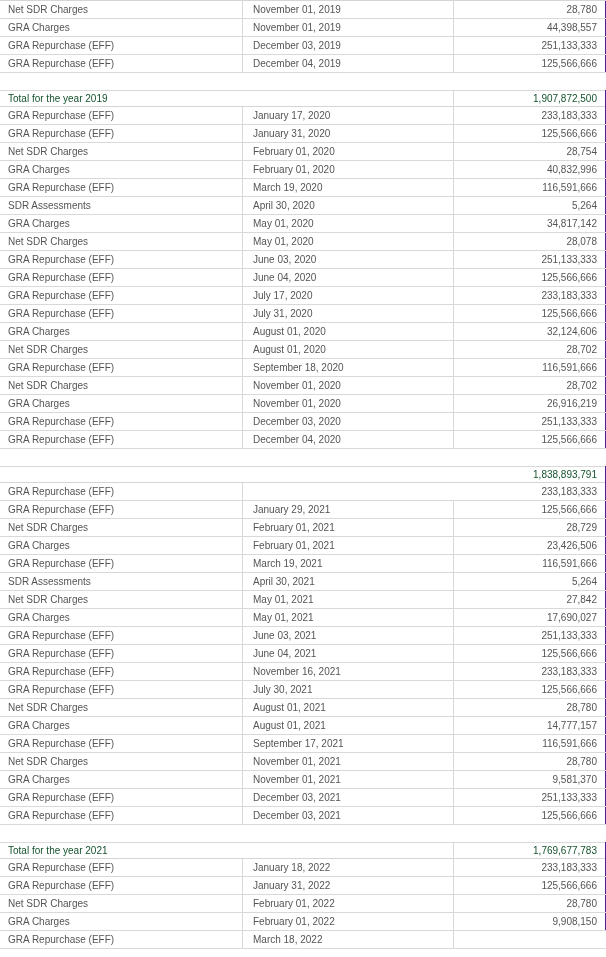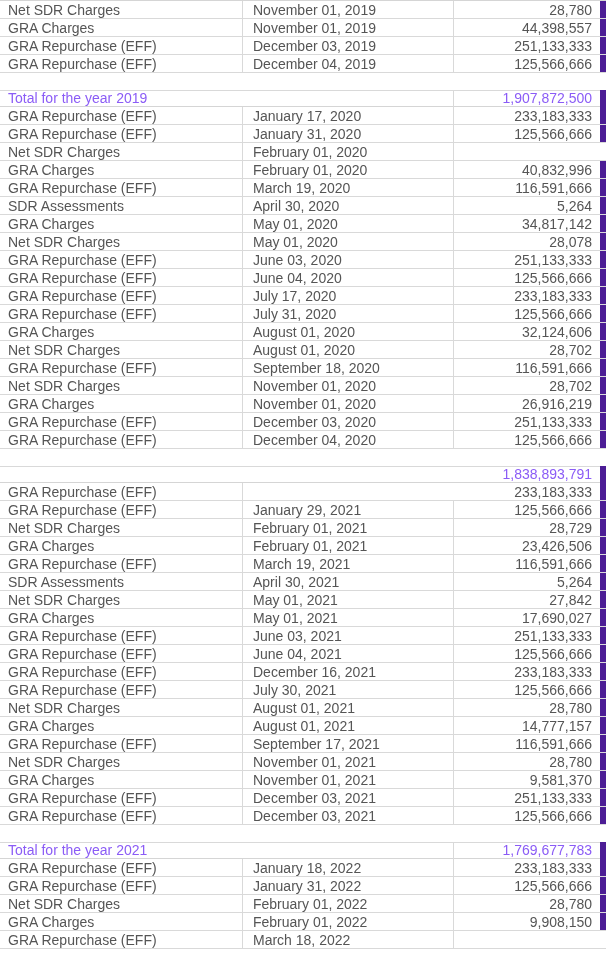--- a/index.html
+++ b/index.html
@@ -7,21 +7,21 @@
     padding: 0;
     background: #ffffff;
   }
   .page {
     position: relative;
     width: 606px;
     height: 957px;
     overflow: hidden;
     background: #ffffff;
     font-family: "Liberation Sans", sans-serif;
-    font-size: 14px;
+    font-size: 10px;
     color: #555555;
   }
   .section {
     border-top: 1px solid #d5d5d5;
     margin-bottom: 15px;
     background: #ffffff;
   }
   .row {
     display: flex;
     align-items: center;
@@ -45,30 +45,30 @@
   }
   .c2 {
     width: 211px;
     padding-left: 10px;
     border-right: 1px solid #d9d9d9;
   }
   .c3 {
     flex: 1;
     justify-content: flex-end;
     padding-right: 8px;
-    border-right: 6px solid #4c1d95;
+    border-right: 1px solid #4c1d95;
     text-align: right;
   }
   .c12 {
     width: 454px;
     padding-left: 8px;
     border-right: 1px solid #d9d9d9;
   }
   .total-row .cell {
-    color: #8b5cf6;
+    color: #14532d;
     margin-top: 33px;
   }
 </style>
 </head>
 <body>
 
 <div class="page">
   <div>
       <div class="section">
         <div class="row">
@@ -103,20 +103,21 @@
           <div class="cell c3">233,183,333</div>
         </div>
         <div class="row">
           <div class="cell c1">GRA Repurchase (EFF)</div>
           <div class="cell c2">January 31, 2020</div>
           <div class="cell c3">125,566,666</div>
         </div>
         <div class="row">
           <div class="cell c1">Net SDR Charges</div>
           <div class="cell c2">February 01, 2020</div>
+          <div class="cell c3">28,754</div>
         </div>
         <div class="row">
           <div class="cell c1">GRA Charges</div>
           <div class="cell c2">February 01, 2020</div>
           <div class="cell c3">40,832,996</div>
         </div>
         <div class="row">
           <div class="cell c1">GRA Repurchase (EFF)</div>
           <div class="cell c2">March 19, 2020</div>
           <div class="cell c3">116,591,666</div>
@@ -240,21 +241,21 @@
           <div class="cell c2">June 03, 2021</div>
           <div class="cell c3">251,133,333</div>
         </div>
         <div class="row">
           <div class="cell c1">GRA Repurchase (EFF)</div>
           <div class="cell c2">June 04, 2021</div>
           <div class="cell c3">125,566,666</div>
         </div>
         <div class="row">
           <div class="cell c1">GRA Repurchase (EFF)</div>
-          <div class="cell c2">December 16, 2021</div>
+          <div class="cell c2">November 16, 2021</div>
           <div class="cell c3">233,183,333</div>
         </div>
         <div class="row">
           <div class="cell c1">GRA Repurchase (EFF)</div>
           <div class="cell c2">July 30, 2021</div>
           <div class="cell c3">125,566,666</div>
         </div>
         <div class="row">
           <div class="cell c1">Net SDR Charges</div>
           <div class="cell c2">August 01, 2021</div>

